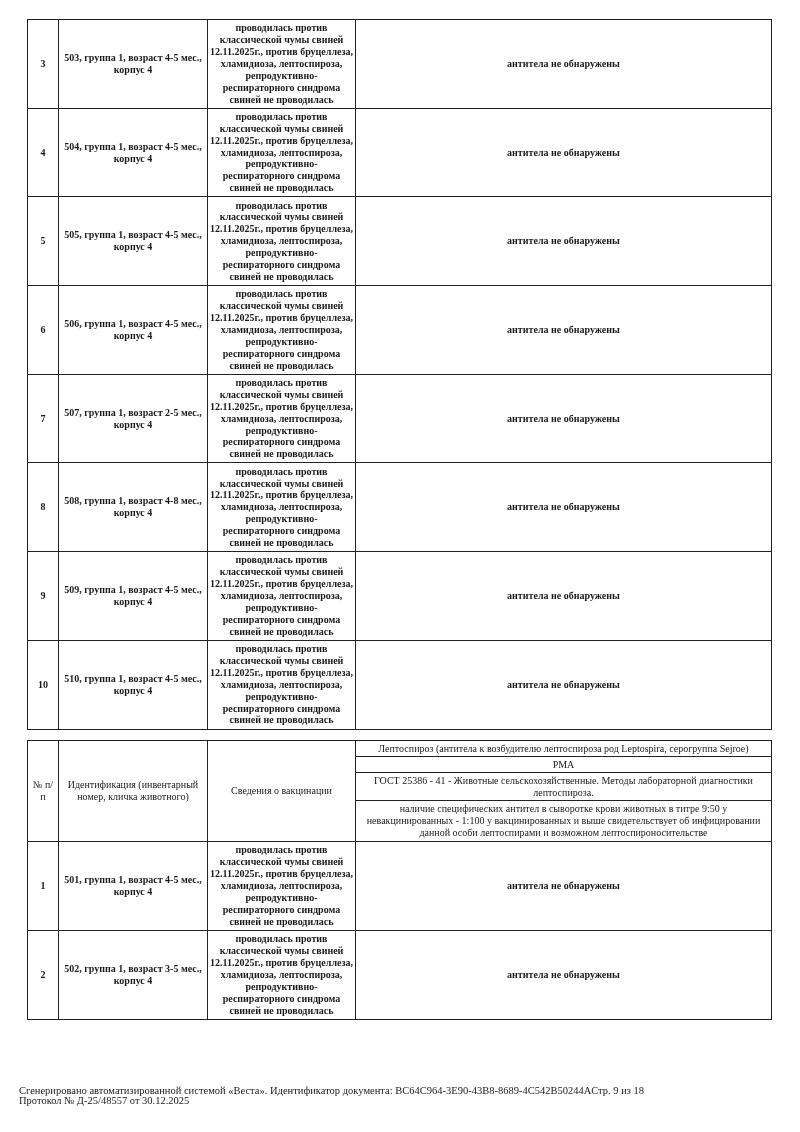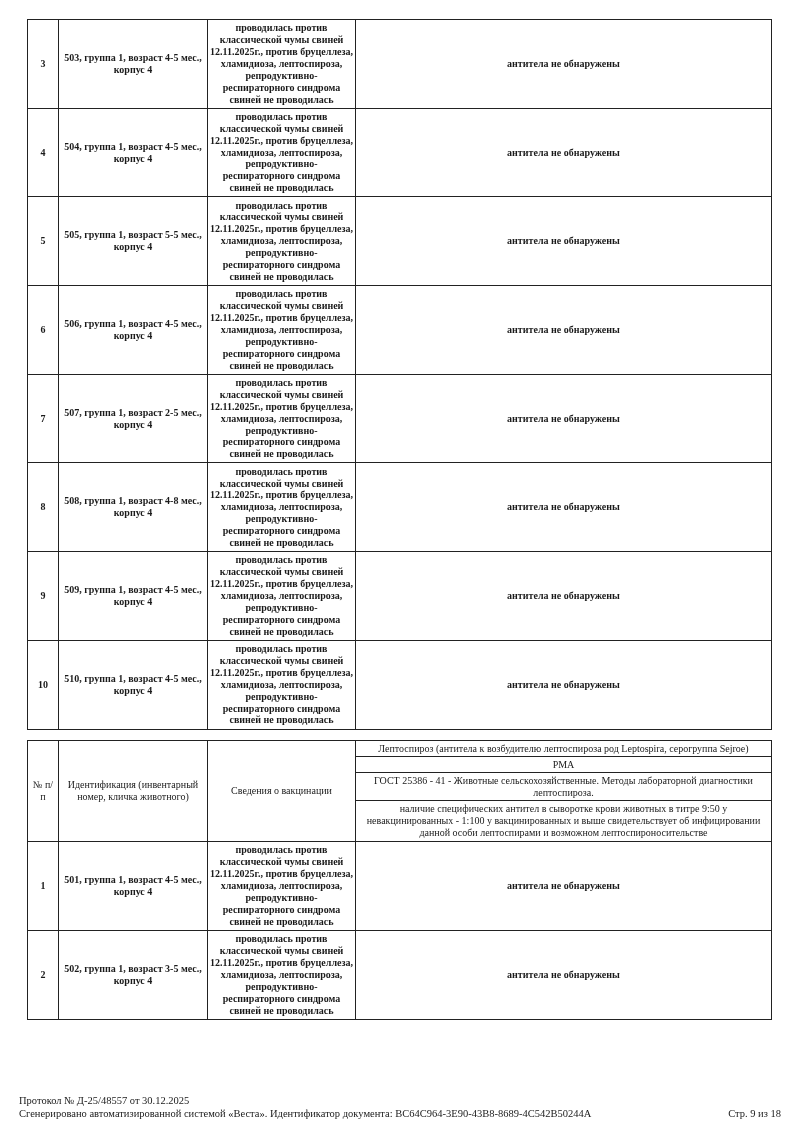--- a/index.html
+++ b/index.html
@@ -13,21 +13,21 @@
   .t1 tr { height: 88.7px; }
   .t2 tr.data { height: 89px; }
   th.b, td.b { font-weight: normal; }
   .h1 { height: 16px; }
   .h2 { height: 16px; }
   .h3 { height: 28px; }
   .h4 { height: 41px; }
   .vacc { padding: 0 2px; }
   .footer { position: absolute; left: 19px; font-size: 10.5px; line-height: 13px; }
   .f1 { top: 1094px; text-align: center; }
-  .f2 { top: 1107px; width: 762px; display: flex; justify-content: space-between; }
+  .f2 { top: 1084px; width: 762px; display: flex; justify-content: flex-start; }
 </style>
 </head>
 <body>
 
 <table class="t1">
   <colgroup>
       <col style="width:31px">
       <col style="width:149px">
       <col style="width:148px">
       <col>
@@ -40,21 +40,21 @@
         <td>антитела не обнаружены</td>
       </tr>
       <tr>
         <td>4</td>
         <td>504, группа 1, возраст 4-5 мес., корпус 4</td>
         <td class="vacc">проводилась против классической чумы свиней 12.11.2025г., против бруцеллеза, хламидиоза, лептоспироза, репродуктивно-респираторного синдрома свиней не проводилась</td>
         <td>антитела не обнаружены</td>
       </tr>
       <tr>
         <td>5</td>
-        <td>505, группа 1, возраст 5-5 мес., корпус 4</td>
+        <td>505, группа 1, возраст 4-5 мес., корпус 4</td>
         <td class="vacc">проводилась против классической чумы свиней 12.11.2025г., против бруцеллеза, хламидиоза, лептоспироза, репродуктивно-респираторного синдрома свиней не проводилась</td>
         <td>антитела не обнаружены</td>
       </tr>
       <tr>
         <td>6</td>
         <td>506, группа 1, возраст 4-5 мес., корпус 4</td>
         <td class="vacc">проводилась против классической чумы свиней 12.11.2025г., против бруцеллеза, хламидиоза, лептоспироза, репродуктивно-респираторного синдрома свиней не проводилась</td>
         <td>антитела не обнаружены</td>
       </tr>
       <tr>

